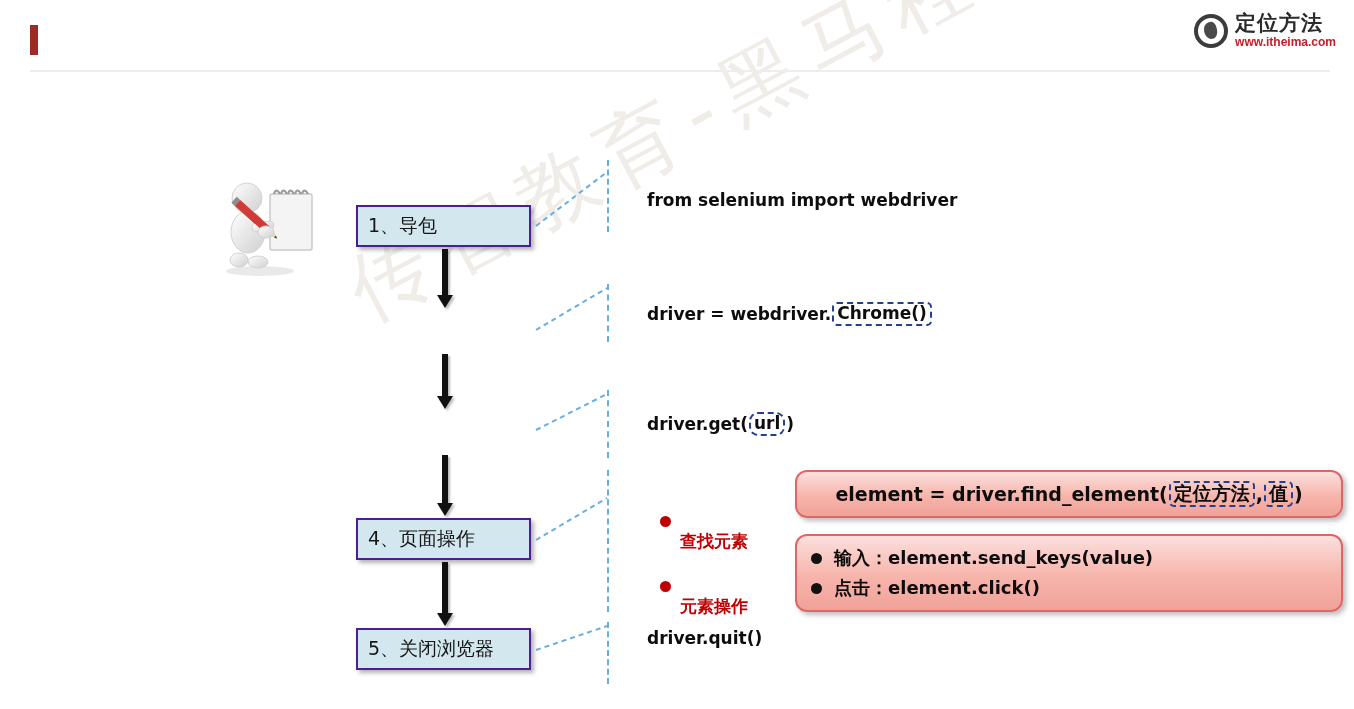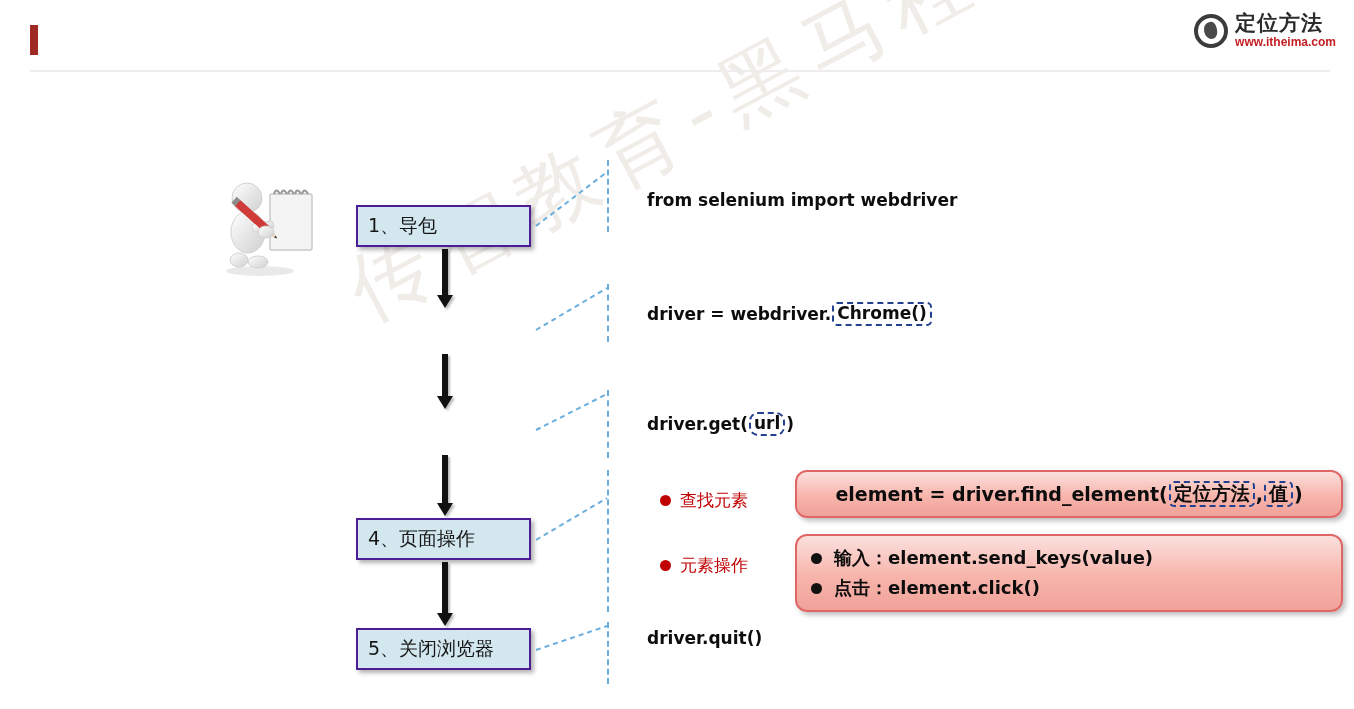--- a/index.html
+++ b/index.html
@@ -115,22 +115,23 @@
     margin: 0 1px;
     display: inline-block;
     line-height: 1;
   }
   .hl-round { border-radius: 9px; }
 
   
   .redline { position: absolute; z-index: 4; display: flex; align-items: center; gap: 9px; }
   .redline .dot { width: 11px; height: 11px; border-radius: 50%; background: #c00000; flex: none; }
   .redline .txt {
-    font-size: 17px; font-weight: normal; color: #c00000; white-space: nowrap;
-    font-family: "DejaVu Sans", "Liberation Sans", sans-serif;
+    font-size: 17px; font-weight: bold; color: #c00000; white-space: nowrap;
+    font-family: "DejaVu Sans", "Liberation Sans", sans-serif;
+    margin-top: 41px;
   }
 
   
   .pink {
     position: absolute; z-index: 4;
     border: 2px solid #e06666;
     border-radius: 12px;
     background: linear-gradient(180deg, #fbe0dd 0%, #f7b4ab 55%, #f0a299 100%);
     box-shadow: 3px 3px 5px rgba(110,110,110,0.45);
     display: flex; flex-direction: column; justify-content: center;

